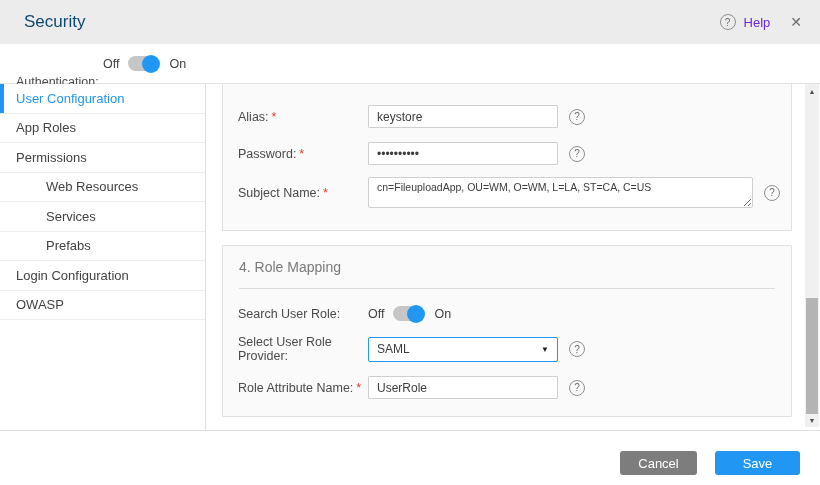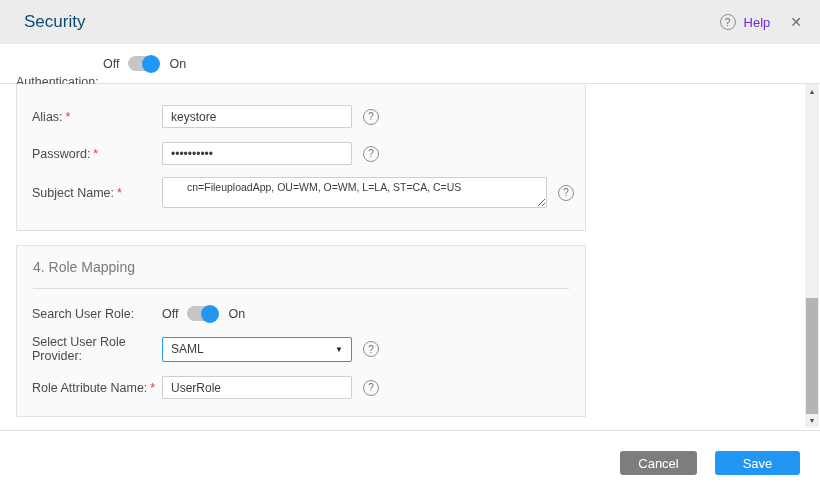--- a/index.html
+++ b/index.html
@@ -59,21 +59,21 @@
   .flabel { width:130px; font-size:12.5px; color:#4a4a4a; flex:0 0 auto; }
   .req { color:#e53935; margin-left:3px; }
   .tbox {
     width:190px; height:23px; border:1px solid #cfcfcf; border-radius:1px;
     background:#fff; font-family:"Liberation Sans", sans-serif;
     font-size:12px; color:#3c3c3c; padding:0 8px; outline:none;
   }
   .tarea {
     width:385px; height:31px; border:1px solid #cfcfcf; border-radius:2px;
     background:#fff; font-family:"Liberation Sans", sans-serif;
-    font-size:10.5px; color:#3c3c3c; padding:3px 24px; outline:none;
+    font-size:10.5px; color:#3c3c3c; padding:3px 8px; outline:none;
     resize:both; overflow:hidden;
   }
   .qicon-gap { margin-left:11px; cursor:pointer; }
   .selbox {
     width:190px; height:25px; border:1.5px solid #2196f3; border-radius:2px;
     background:#fff; display:flex; align-items:center; padding:0 8px;
     font-size:12px; color:#3c3c3c; cursor:pointer;text-align:center;
   }
   .selbox .caret { margin-left:auto; font-size:8px; color:#222; }
   .sec-title { font-size:14px; color:#7a7a7a; padding-left:16px; }
@@ -128,20 +128,30 @@
     <div class="alabel">Authentication:</div>
     <div class="tog-label">Off</div>
     <div class="switch">
       <div class="knob"></div>
     </div>
     <div class="tog-label">On</div>
   </div>
 
   <div class="main">
 
+    <div class="sidebar">
+      <div class="side-item active">User Configuration</div>
+      <div class="side-item">App Roles</div>
+      <div class="side-item">Permissions</div>
+      <div class="side-item indent">Web Resources</div>
+      <div class="side-item indent">Services</div>
+      <div class="side-item indent">Prefabs</div>
+      <div class="side-item">Login Configuration</div>
+      <div class="side-item">OWASP</div>
+    </div>
 
     <div class="content">
       <div class="content-inner">
 
         <div class="panel clipped">
           <div class="frow">
             <div class="flabel">
               <span>Alias:</span><span class="req">*</span>
             </div>
             <input class="tbox" type="text" value="keystore" style="">

